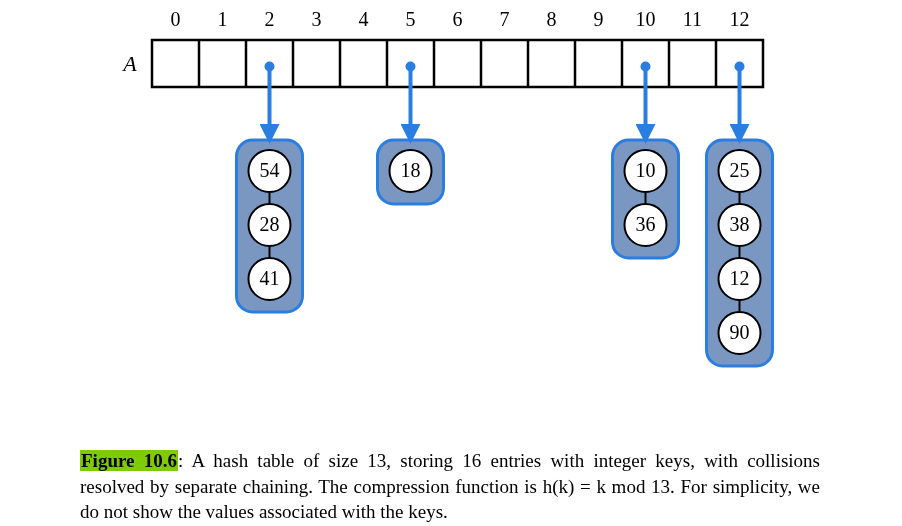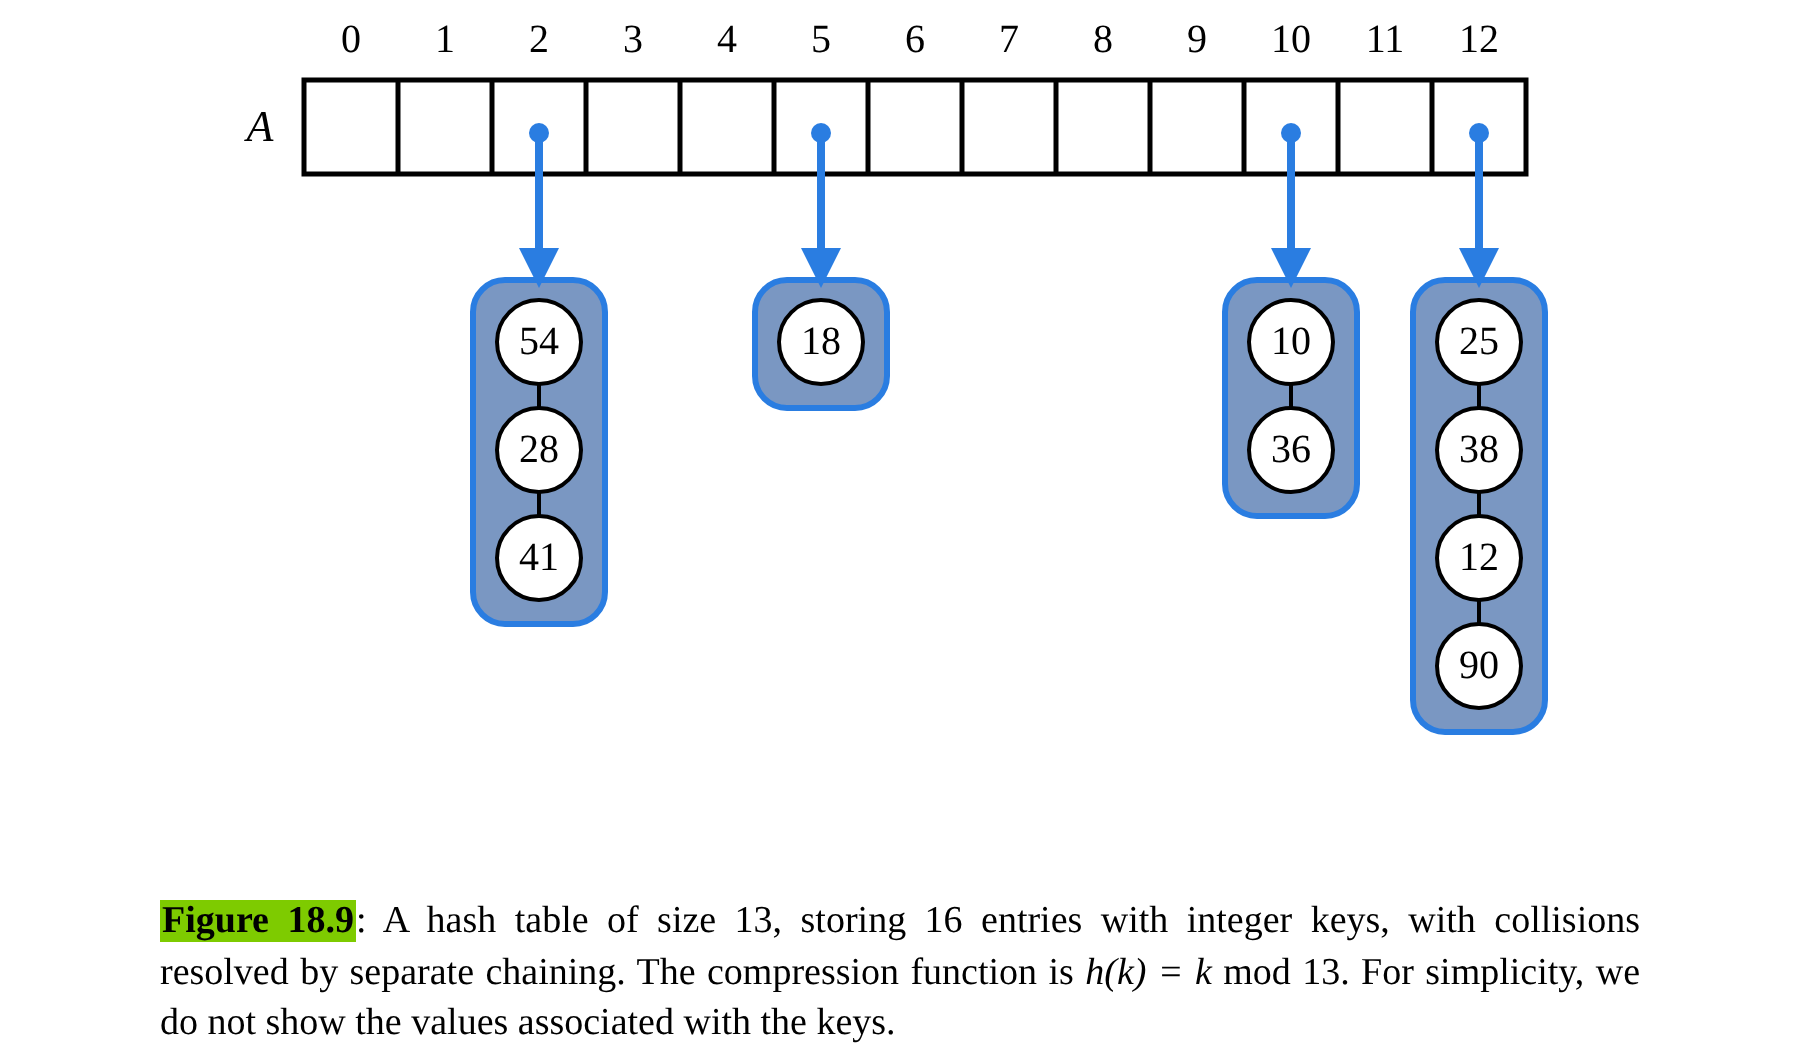--- a/index.html
+++ b/index.html
@@ -40,21 +40,21 @@
     width: 740px;
     font-size: 19px;
     line-height: 1.35;
     text-align: justify;
   }
   .fig-label {
     background: #7ecb00;
     font-weight: bold;
     padding: 0 1px;
   }
-  .hk { font-style: italic; }
+  .hk { }
 </style>
 </head>
 <body>
 <div class="wrap">
 
 <svg id="diagram-svg" width="902" height="440">
       <defs>
         <marker id="arrow" viewBox="0 0 10 10" refX="5" refY="5" markerWidth="5" markerHeight="5" orient="auto-start-reverse">
           <path d="M 0 0 L 10 5 L 0 10 z" fill="#2a7de1"></path>
         </marker>
@@ -120,16 +120,16 @@
       <text x="739.5" y="231" text-anchor="middle" class="node-label">38</text>
       <line x1="739.5" y1="246" x2="739.5" y2="258" stroke="#000" stroke-width="2"></line>
       <circle cx="739.5" cy="279" r="21" fill="#fff" stroke="#000" stroke-width="2"></circle>
       <text x="739.5" y="285" text-anchor="middle" class="node-label">12</text>
       <line x1="739.5" y1="300" x2="739.5" y2="312" stroke="#000" stroke-width="2"></line>
       <circle cx="739.5" cy="333" r="21" fill="#fff" stroke="#000" stroke-width="2"></circle>
       <text x="739.5" y="339" text-anchor="middle" class="node-label">90</text>
     </svg>
 
 <div class="caption">
-  <span class="fig-label">Figure 18.9</span><span>: A hash table of size 13, storing 16 entries with integer keys, with collisions resolved by separate chaining. The compression function is </span><span class="hk">h(k) = k</span><span> mod 13. For simplicity, we do not show the values associated with the keys.</span>
+  <span class="fig-label">Figure 10.6</span><span>: A hash table of size 13, storing 16 entries with integer keys, with collisions resolved by separate chaining. The compression function is </span><span class="hk">h(k) = k</span><span> mod 13. For simplicity, we do not show the values associated with the keys.</span>
 </div>
 
 </div>
 
 </body></html>

